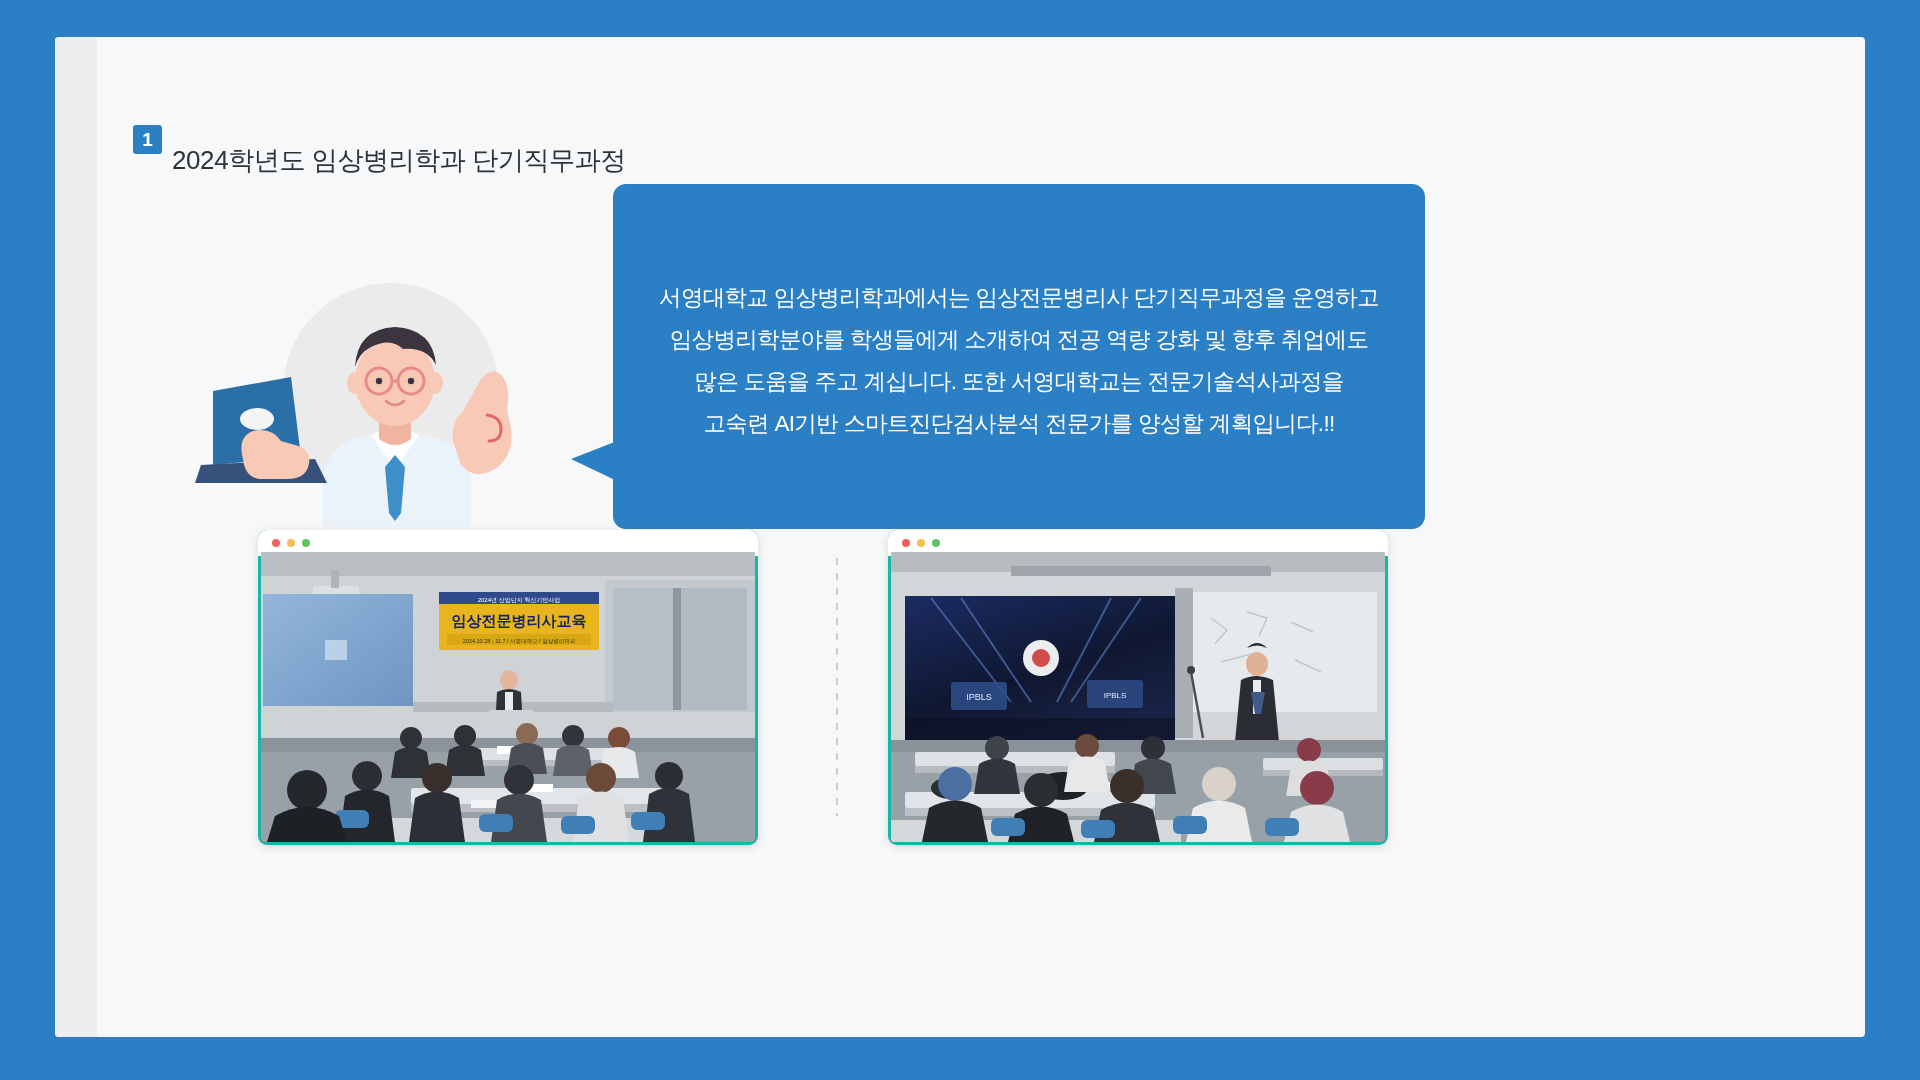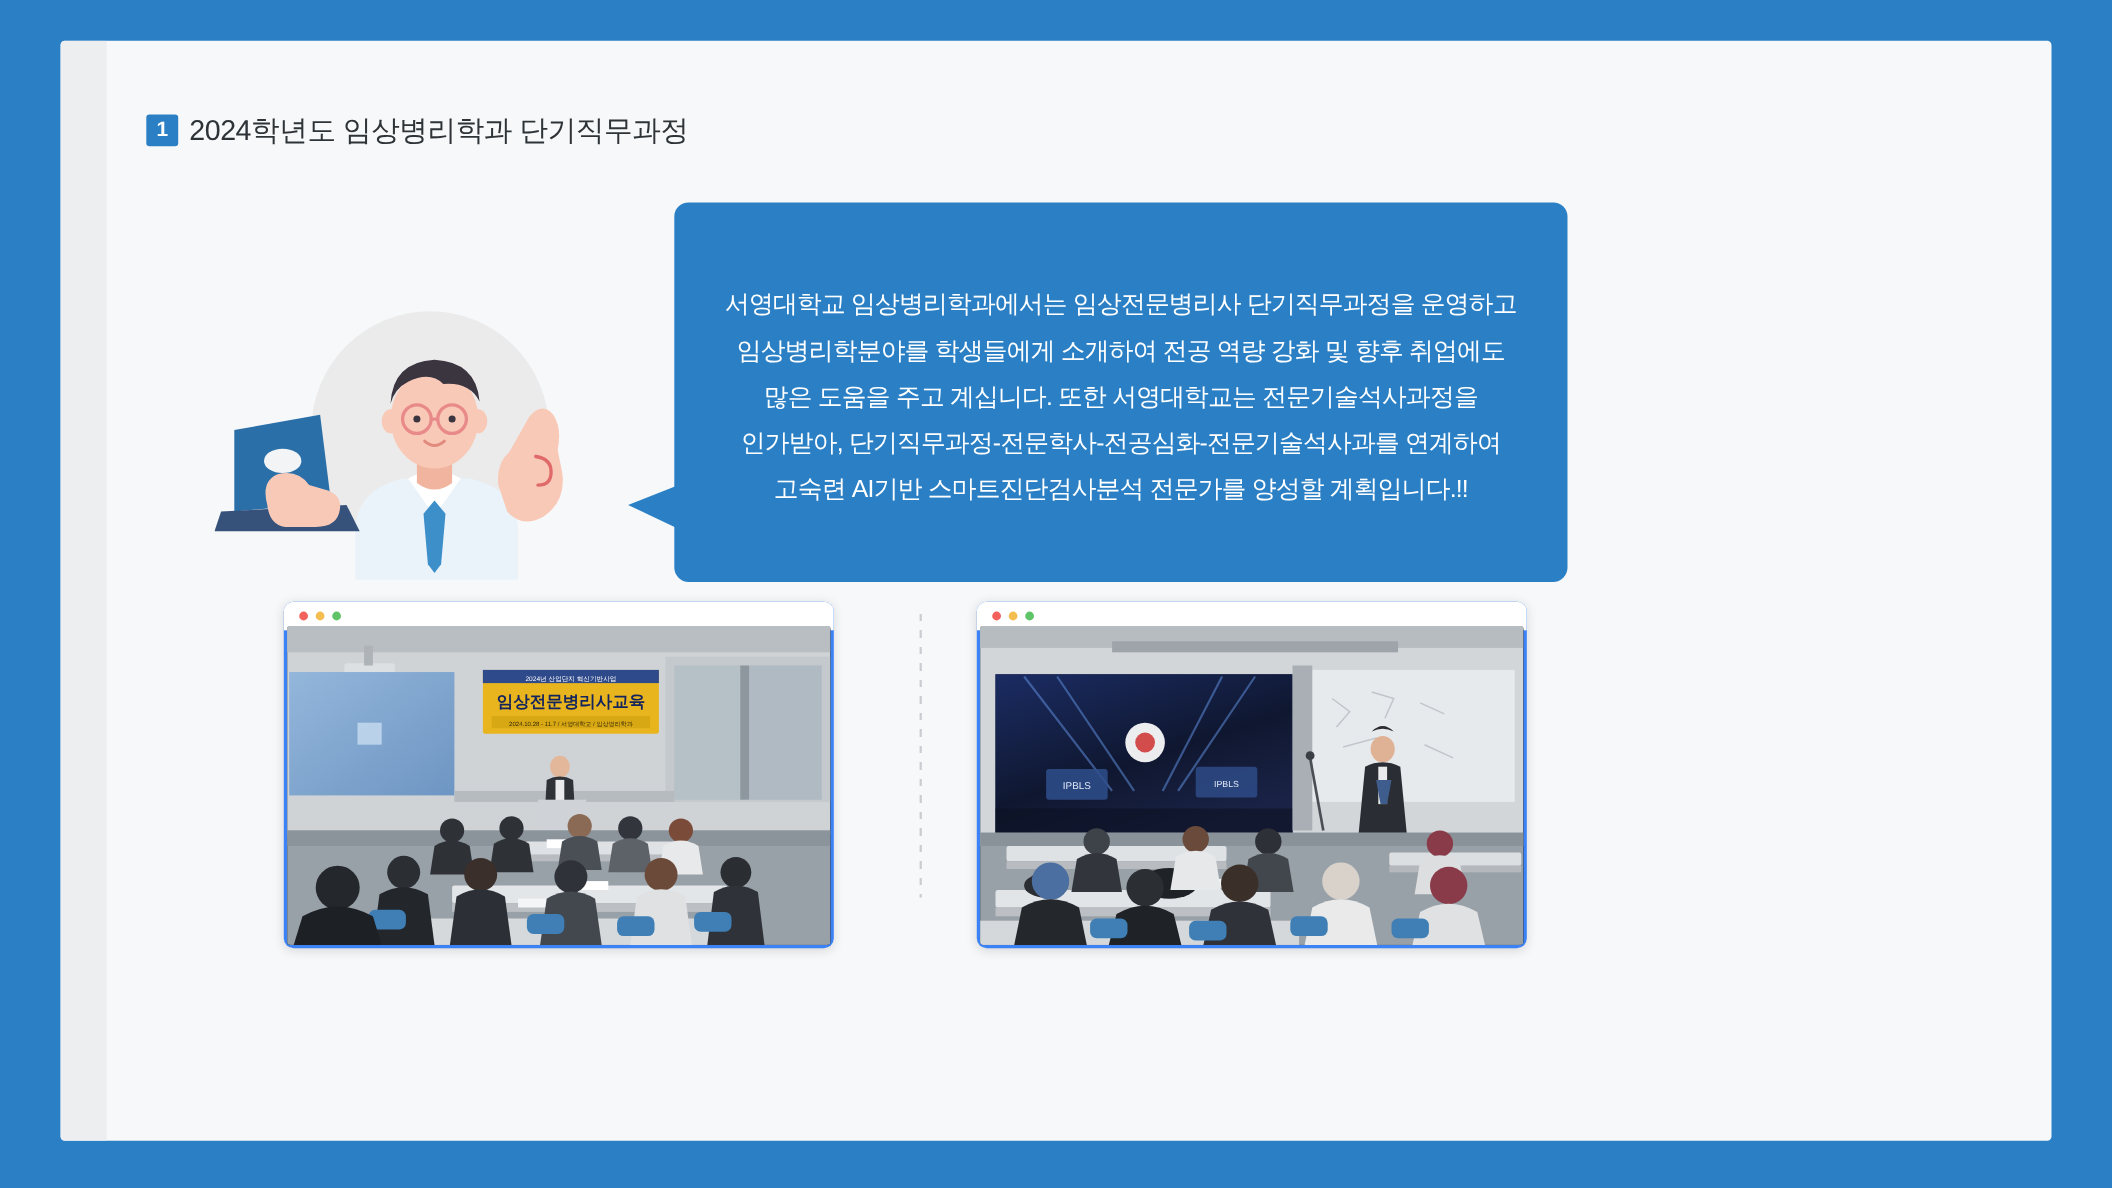--- a/index.html
+++ b/index.html
@@ -32,21 +32,21 @@
   
   #header{ position:absolute; left:78px; top:64px; }
   #eyebrow-row{ display:flex; align-items:center; gap:10px; }
   #badge-number{
     width:29px; height:29px; background:#2b80c5; color:#ffffff;
     font-size:19px; font-weight:bold; display:flex;
     align-items:center; justify-content:center; border-radius:3px;
     line-height:1;
   }
   #eyebrow-text{
-    font-size:26px; color:#2e3338; font-weight:500; letter-spacing:-0.4px;
+    font-size:26px; color:#2e3338; font-weight:500; letter-spacing:-0.4px;margin-top:42px;
   }
   #page-title{
     margin-top:12px;
     font-size:47px; font-weight:bold; color:#1d2226; letter-spacing:-1.4px;
   }
 
   
   #speech-bubble{
     position:absolute; left:558px; top:147px;
     width:812px; height:345px;
@@ -70,22 +70,22 @@
   
   #illustration{
     position:absolute; left:140px; top:232px; width:400px; height:260px;
   }
 
   
   #photo-row{
     position:absolute; left:203px; top:493px; width:1170px; height:315px;
   }
   .photo-card{
-    position:absolute; top:17px; width:500px; height:315px;
-    background:#3b82f6; border-radius:9px;
+    position:absolute; top:0; width:500px; height:315px;
+    background:#14b8a6; border-radius:9px;
     box-shadow:0 2px 10px rgba(0,0,0,0.13);
     overflow:hidden;
   }
   #photo-card-left{ left:0; }
   #photo-card-right{ left:630px;text-decoration:underline; }
   .browser-bar{
     height:26px; background:#ffffff; display:flex; align-items:center;
     padding-left:14px; gap:7px;
   }
   .dot{ width:8px;height:8px;border-radius:50%; }
@@ -111,21 +111,20 @@
         <div id="badge-number">1</div>
         <div id="eyebrow-text">2024학년도 임상병리학과 단기직무과정</div>
       </div>
     </div>
 
     <div id="bubble-tail"></div>
     <div id="speech-bubble">
       <div class="bline">서영대학교 임상병리학과에서는 임상전문병리사 단기직무과정을 운영하고</div>
       <div class="bline">임상병리학분야를 학생들에게 소개하여 전공 역량 강화 및 향후 취업에도</div>
       <div class="bline">많은 도움을 주고 계십니다. 또한 서영대학교는 전문기술석사과정을</div>
-      <div class="bline">인가받아, 단기직무과정-전문학사-전공심화-전문기술석사과를 연계하여</div>
       <div class="bline">고숙련 AI기반 스마트진단검사분석 전문가를 양성할 계획입니다.!!</div>
     </div>
 
     <div id="illustration">
       <svg width="400" height="260" viewBox="0 0 400 260">
 
         <circle cx="196" cy="122" r="108" fill="#ebebeb"></circle>
 
         <path d="M128 258 L128 214 Q128 176 172 166 L232 166 Q276 176 276 214 L276 258 Z" fill="#eaf3fa"></path>
 

